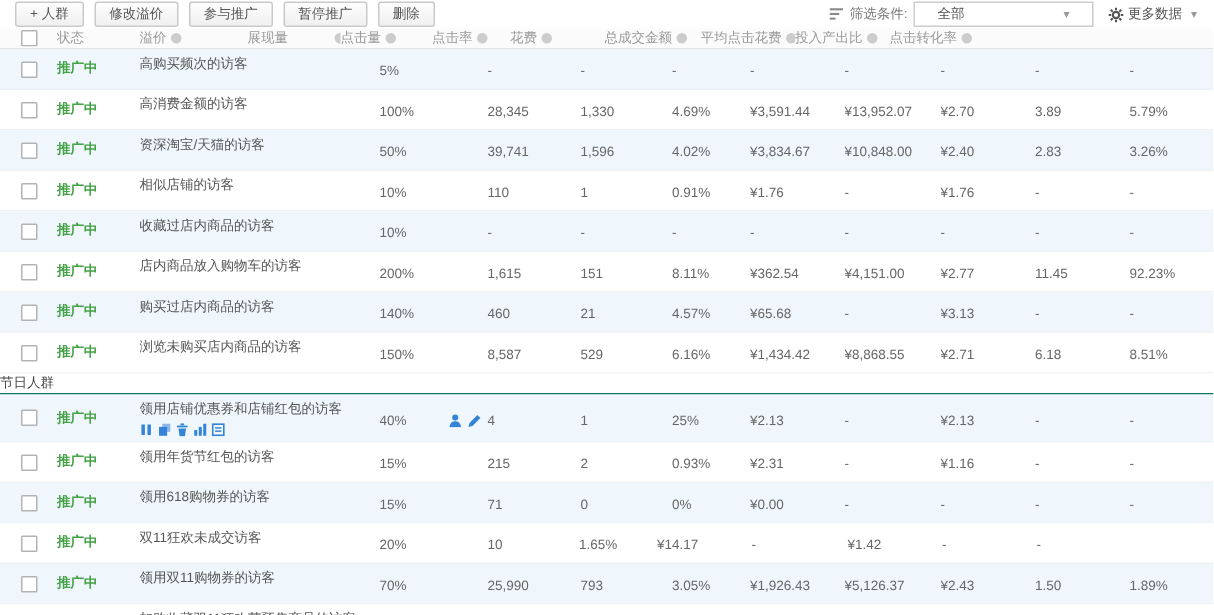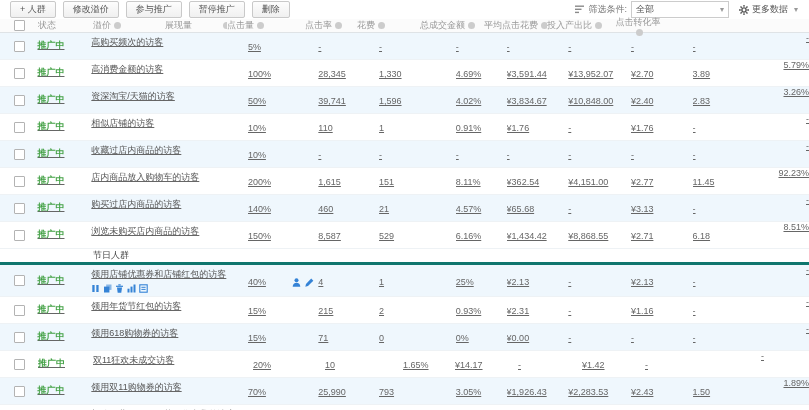--- a/index.html
+++ b/index.html
@@ -14,56 +14,56 @@
   .tbtn{
     font-size:9px;line-height:11px;padding:2px 9px;margin-right:7px;
     background:linear-gradient(#fdfdfd,#f0f0f0);
     border:1px solid #c9c9c9;border-radius:2px;color:#555;cursor:pointer;
     font-family:inherit;white-space:nowrap;
   }
   .toolbar-right{display:flex;align-items:center;color:#777;}
   .filter-label{margin:0 4px 0 3px;}
   .filter-select{
     display:flex;align-items:center;justify-content:space-between;
-    width:88px;height:15px;border:1px solid #ccc;padding:0 4px;background:#fff;cursor:pointer;color:#555;
+    width:88px;height:15px;border:1px solid #ccc;padding:0 15px;background:#fff;cursor:pointer;color:#555;
   }
   .caret{color:#999;font-size:8px;line-height:8px;}
   .more-data{display:flex;align-items:center;margin-left:10px;cursor:pointer;color:#555;}
   .more-data span{margin:0 3px;}
   
   .thead{display:flex;height:13px;align-items:center;border-bottom:1px solid #dfe3e6;background:#fbfbfb;color:#999;}
   .hcell{display:flex;align-items:center;overflow:hidden;white-space:nowrap;}
   .info{width:7px;height:7px;border-radius:50%;background:#ccc;margin-left:3px;flex:none;}
-  .trow{display:flex;height:26px;border-bottom:1px solid #eef2f5;background:#fff;text-decoration:underline;}
+  .trow{display:flex;height:26px;border-bottom:1px solid #eef2f5;background:#fff;}
   .trow.stripe{background:#eff7fd;}
   .trow.tall{height:31px;}
   .cell{overflow:hidden;white-space:nowrap;display:flex;align-items:flex-end;padding-bottom:7px;}
   .tall .cell{padding-bottom:9px;}
   .cell.col-checkbox,.hcell.col-checkbox{align-items:center;padding-bottom:0;box-sizing:border-box;padding-left:14px;}
   .cell.col-name{flex-direction:column;align-items:flex-start;justify-content:flex-start;padding:3px 0 0 0;}
   .checkbox{width:9px;height:9px;border:1px solid #b3b3b3;background:#fff;border-radius:1px;flex:none;cursor:pointer;}
   .status{color:#45a247;font-weight:bold;}
   .name{color:#555;}
-  .section-row{display:flex;align-items:center;height:13px;border-bottom:3px solid #0f766e;padding-left:93px;color:#444;background:#fff;}
+  .section-row{display:flex;align-items:center;height:13px;border-bottom:1px solid #0f766e;color:#444;background:#fff;}
   .icon-row{display:flex;gap:3px;margin-top:3px;}
   .icon-row svg,.premium-icons svg{display:block;cursor:pointer;}
   .premium-icons{display:flex;gap:4px;margin-left:auto;margin-right:4px;align-items:flex-end;}
   
   .col-checkbox{width:38px;box-sizing:border-box;}
   .col-status{width:55px;}
   .col-name{width:160px;}
   .col-premium{width:72px;display:flex;}
   .col-impressions{width:62px;gap:28px;}
   .col-clicks{width:61px;}
-  .col-ctr{width:52px;margin-left:17px;}
+  .col-ctr{width:52px;}
   .col-cost{width:63px;}
   .col-total{width:64px;}
   .col-avg_cost{width:63px;}
   .col-roi{width:63px;}
-  .col-cvr{width:56px;flex-direction:column;}
+  .col-cvr{width:56px;}
 </style>
 </head>
 <body>
 
 <div class="app">
 
   <div class="toolbar">
     <div class="toolbar-left" id="toolbar-buttons">
         <button class="tbtn">+ 人群</button>
         <button class="tbtn">修改溢价</button>
@@ -670,21 +670,21 @@
         <div class="cell col-clicks">
           <span>793</span>
         </div>
         <div class="cell col-ctr">
           <span>3.05%</span>
         </div>
         <div class="cell col-cost">
           <span>¥1,926.43</span>
         </div>
         <div class="cell col-total">
-          <span>¥2,283.53</span>
+          <span>¥5,126.37</span>
         </div>
         <div class="cell col-avg_cost">
           <span>¥2.43</span>
         </div>
         <div class="cell col-roi">
           <span>1.50</span>
         </div>
         <div class="cell col-cvr">
           <span>1.89%</span>
         </div>

